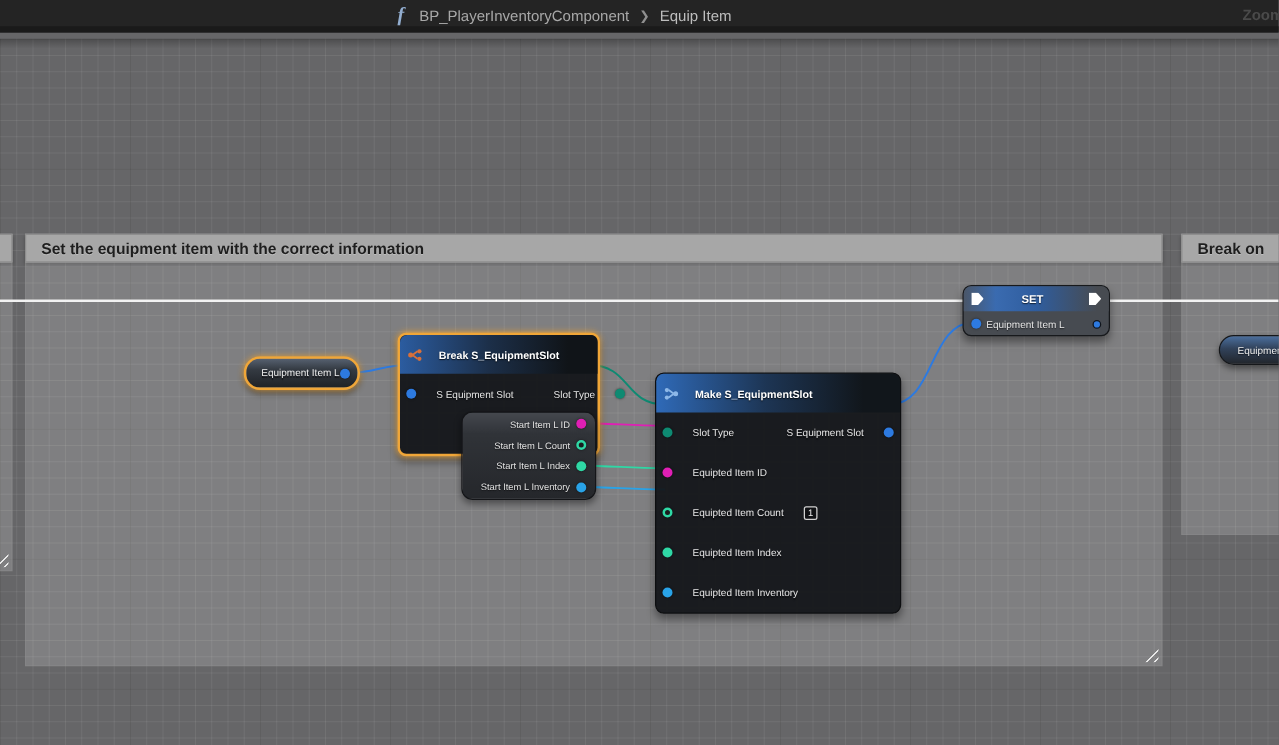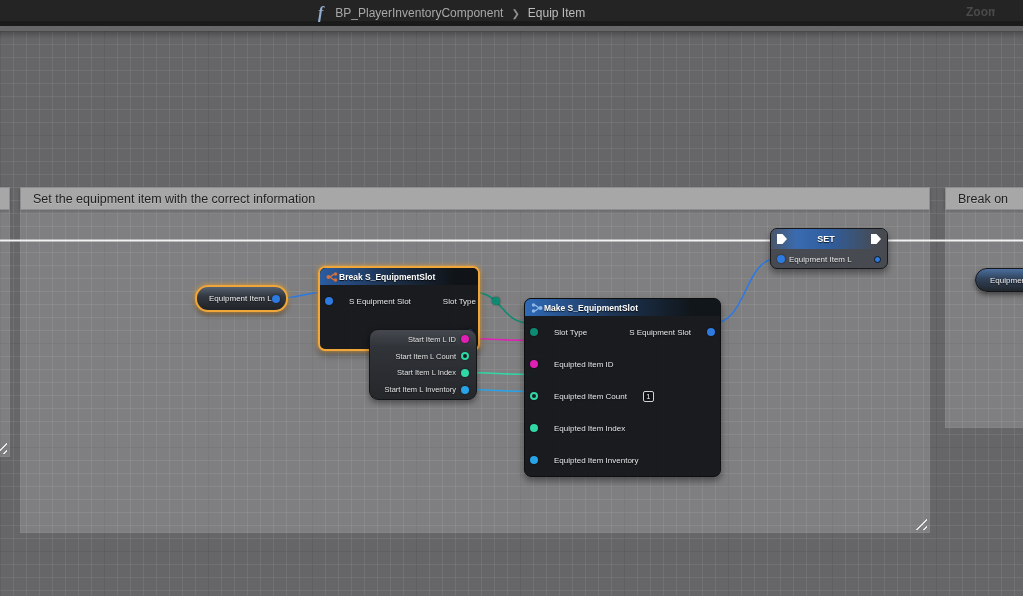--- a/index.html
+++ b/index.html
@@ -10,61 +10,61 @@
   
   .topbar { position:absolute; left:0; top:0; width:1023px; height:26px;
     background:#242424; border-bottom:5px solid #1a1a1a; z-index:10; }
   .breadcrumb { position:absolute; left:318px; top:0; height:26px; display:flex;
     align-items:center; gap:8px; }
   .f-icon { font-family:"Liberation Serif","DejaVu Serif",serif; font-style:italic;
     font-weight:bold; font-size:16px; color:#93aed0; padding-right:4px; }
   .crumb-root { font-size:12px; color:#a8a8a8; }
   .crumb-sep { font-size:10px; color:#8f8f8f; font-weight:bold; }
   .crumb-current { font-size:12px; color:#bdbdbd; }
-  .zoom-indicator { position:absolute; left:966px; top:5px; width:29px; overflow:hidden;
+  .zoom-indicator { position:absolute; left:994px; top:5px; width:29px; overflow:hidden;
     white-space:nowrap; font-size:12px; font-weight:bold; color:#4a4a4a; }
 
   
   .canvas { position:absolute; left:0; top:31px; width:1023px; height:565px;
     background-color:#666668;
     background-image:
       linear-gradient(rgba(0,0,0,.16) 1px, transparent 1px),
       linear-gradient(90deg, rgba(0,0,0,.16) 1px, transparent 1px),
       linear-gradient(rgba(255,255,255,.07) 1px, transparent 1px),
       linear-gradient(90deg, rgba(255,255,255,.07) 1px, transparent 1px);
     background-size:104px 104px,104px 104px,13px 13px,13px 13px;
     z-index:0; }
   .canvas::after { content:""; position:absolute; left:0; top:0; width:100%; height:8px;
     background:linear-gradient(180deg, rgba(0,0,0,.25), transparent); }
 
   
   .comment { position:absolute; z-index:1; }
   .comment-header { height:23px; background:#a7a7a7; border:1px solid #8e8e8e;
     display:flex; align-items:center; padding-left:12px;
     box-shadow:0 2px 3px rgba(0,0,0,.25); }
-  .comment-title { font-size:12.5px; font-weight:normal; color:#1e1e1e;
+  .comment-title { font-size:12.5px; font-weight:bold; color:#1e1e1e;
     text-shadow:0 1px 0 rgba(255,255,255,.25); white-space:nowrap; }
   .comment-body { background:rgba(255,255,255,.17); border:1px solid rgba(140,140,140,.45);
     border-top:none; position:relative; }
   .resize-handle { position:absolute; right:2px; bottom:2px; width:12px; height:12px;
     background:repeating-linear-gradient(135deg,#e8e8e8 0 1.5px,transparent 1.5px 4.5px);
     clip-path:polygon(100% 0,100% 100%,0 100%); }
 
   
   svg.wires { position:absolute; left:0; top:0; width:1023px; height:596px; z-index:2;
     pointer-events:none; }
   svg.wires path { fill:none; }
 
   
   .node { position:absolute; z-index:3; border-radius:7px;
     background:rgba(19,21,24,.94); border:1px solid #0d0e10;
     box-shadow:0 4px 7px rgba(0,0,0,.4); }
   .node.selected { border:2px solid var(--selection-orange);
     box-shadow:0 0 5px rgba(240,166,56,.9),0 4px 7px rgba(0,0,0,.4); }
-  .node-header { height:17px; display:flex; align-items:center; gap:1px;
+  .node-header { height:31px; display:flex; align-items:center; gap:13px;
     padding:0 6px; border-radius:6px 6px 0 0; }
   .break-header { background:linear-gradient(90deg,#2b5ca0 0%,#1c2f49 45%,#101418 85%); }
   .make-header  { background:linear-gradient(90deg,#2f6ab8 0%,#1d3554 45%,#11161b 85%); }
   .node-title { font-size:8.5px; font-weight:bold; color:#fff;
     text-shadow:0 1px 1px rgba(0,0,0,.8); white-space:nowrap; }
   .node-row { display:flex; align-items:center; height:17px; padding:16px 5px; gap:16px; }
   .pin-label { font-size:8px; color:#e6e6e6; white-space:nowrap;
     text-shadow:0 1px 1px rgba(0,0,0,.6); }
   .row-spacer { flex:1 1 auto; }
   .pin { width:8px; height:8px; border-radius:50%; flex:0 0 auto;

